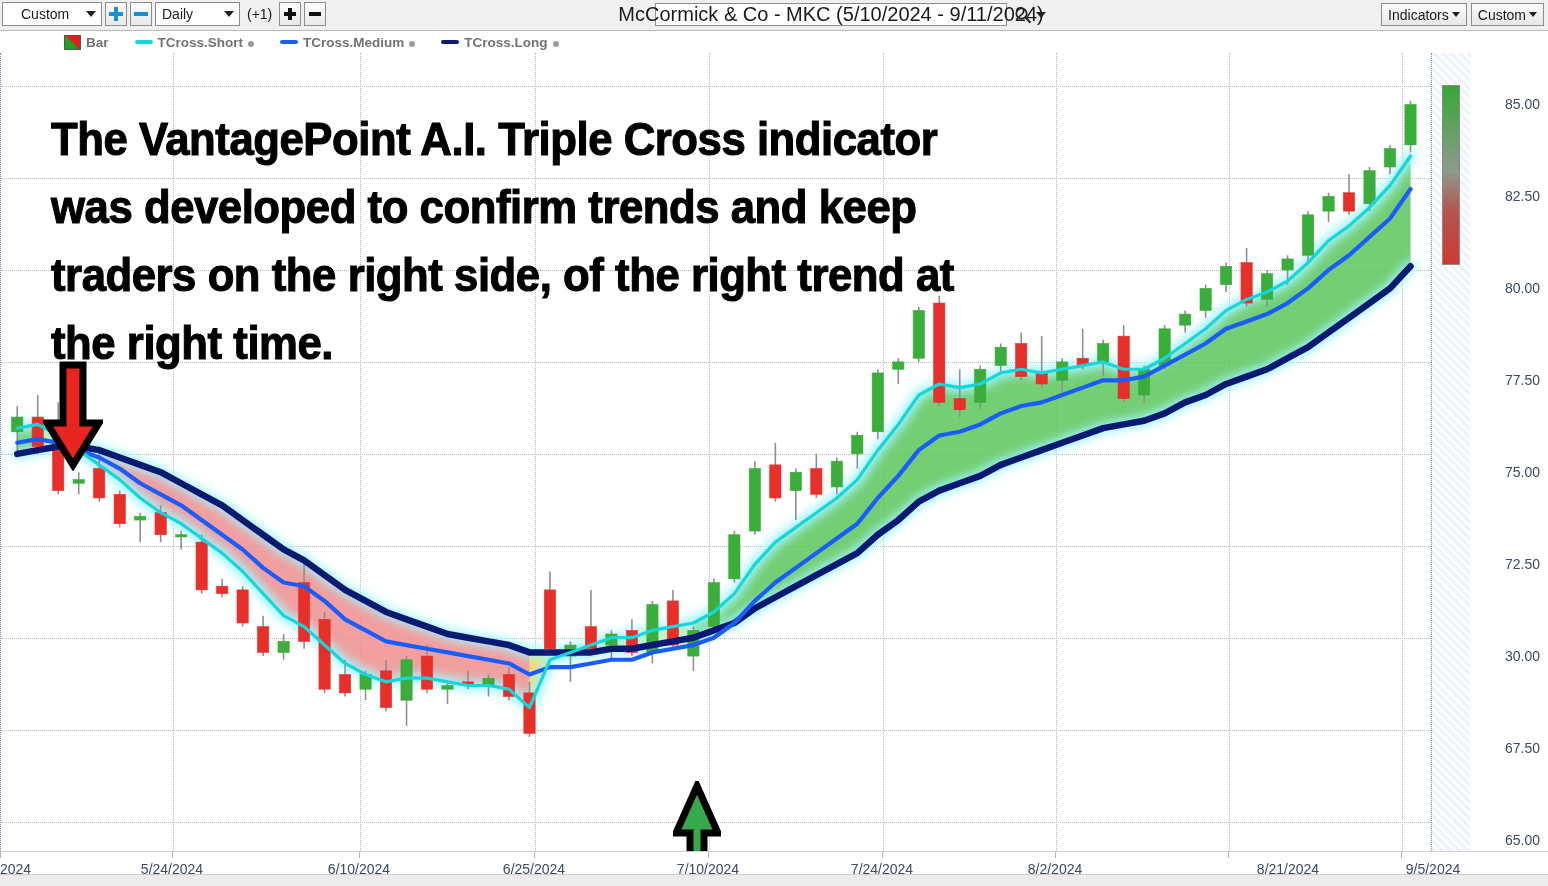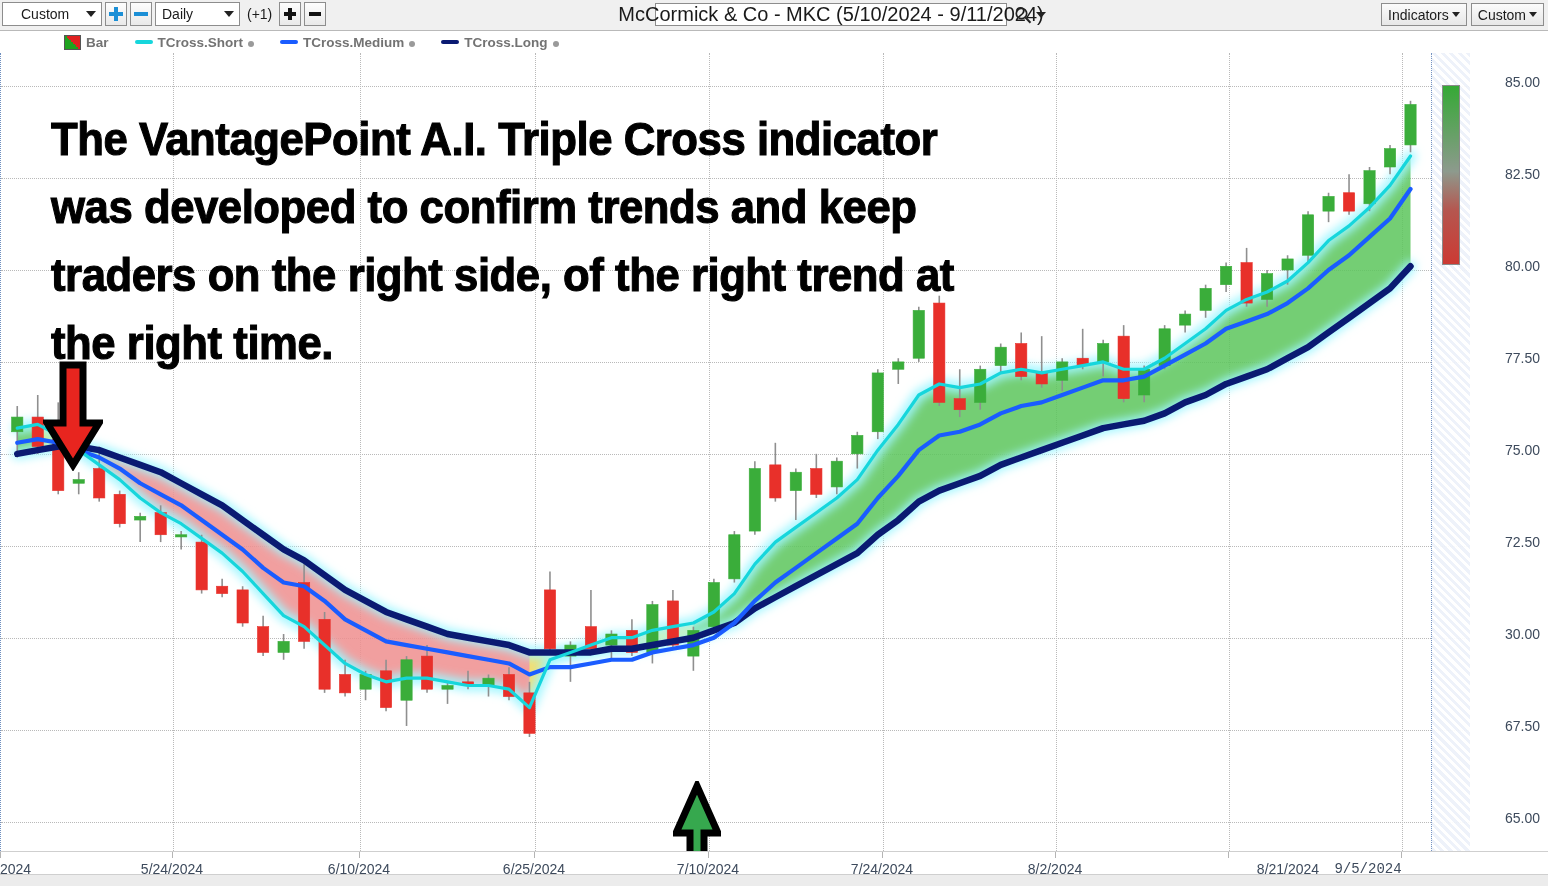--- a/index.html
+++ b/index.html
@@ -62,21 +62,21 @@
                align-self:flex-end;margin-bottom:3px;}
   .barswatch{width:15px;height:13px;position:relative;overflow:hidden;border:1px solid #555;}
   .barswatch:before{content:"";position:absolute;inset:0;background:#1fa31f;}
   .barswatch:after{content:"";position:absolute;inset:0;
       background:linear-gradient(45deg,transparent 0 50%,#e02020 50% 100%);}
   .lineswatch{width:18px;height:4px;border-radius:2px;}
 
   
   .plot{position:absolute;left:0;top:53px;width:1470px;height:798px;background:#fff;
         border-left:1px dotted #6f8fbf;overflow:hidden;}
-  .yaxis{position:absolute;left:1470px;top:49px;width:78px;height:798px;background:#fff;text-align:right;}
+  .yaxis{position:absolute;left:1470px;top:71px;width:78px;height:798px;background:#fff;text-align:right;}
   .ylab{position:absolute;right:8px;font-size:14px;color:#3d4a5c;transform:translateY(-50%);
         white-space:nowrap;}
   .xaxis{position:absolute;left:0;top:851px;width:1548px;height:35px;background:#fff;
          border-top:1px solid #cfcfcf;}
   .xlab{position:absolute;top:9px;font-size:14px;color:#3d4a5c;transform:translateX(-50%);
         white-space:nowrap;}
   .xtick{position:absolute;top:0;width:1px;height:6px;background:#b4b4b4;}
   .footer{position:absolute;left:0;top:874px;width:1548px;height:12px;background:#ececec;
           border-top:1px solid #cfcfcf;}
 
@@ -409,17 +409,17 @@
       <div class="xlab" style="left: 534px;">6/25/2024</div>
       <div class="xtick" style="left: 534px;"></div>
       <div class="xlab" style="left: 708px;">7/10/2024</div>
       <div class="xtick" style="left: 708px;"></div>
       <div class="xlab" style="left: 882px;">7/24/2024</div>
       <div class="xtick" style="left: 882px;"></div>
       <div class="xlab" style="left: 1055px;">8/2/2024</div>
       <div class="xtick" style="left: 1055px;"></div>
       <div class="xlab" style="left: 1288px;">8/21/2024</div>
       <div class="xtick" style="left: 1228px;"></div>
-      <div class="xlab" style="left: 1368px; font-family: Liberation Mono, monospace;">9/5/2024</div>
+      <div class="xlab" style="left: 1433px;">9/5/2024</div>
       <div class="xtick" style="left: 1401px;"></div>
     </div>
   <div class="footer"></div>
 </div>
 
 </body></html>

